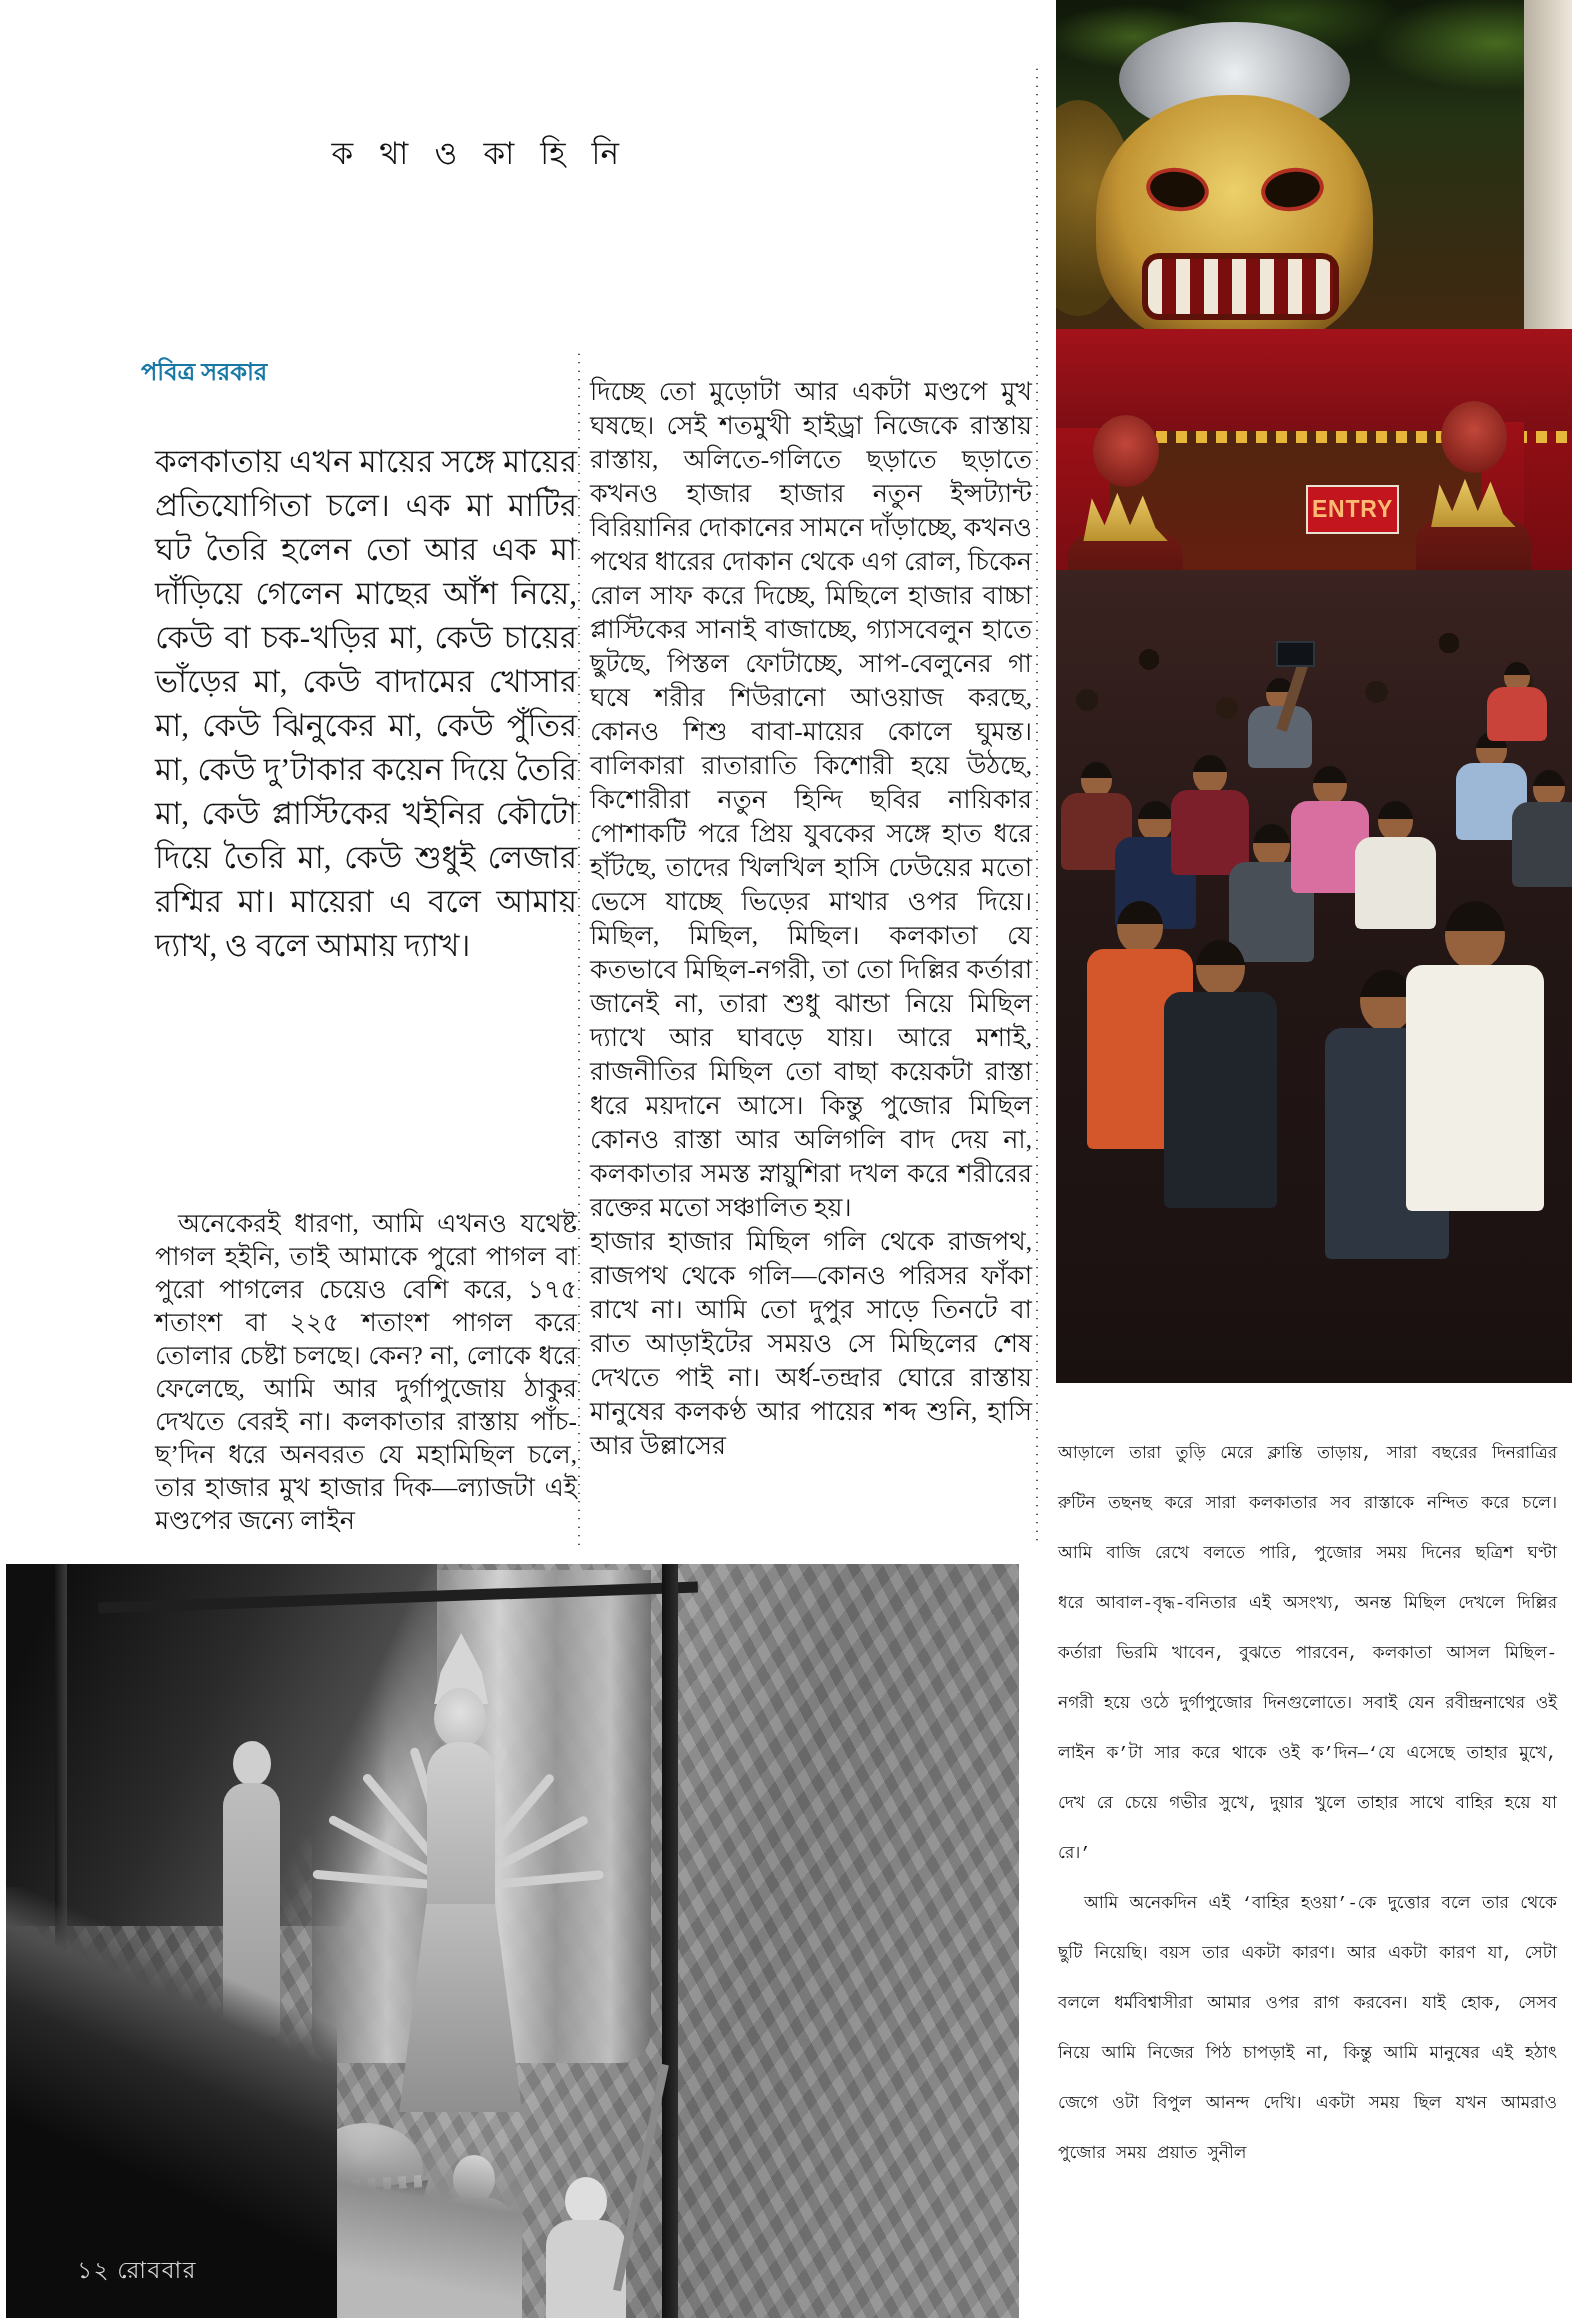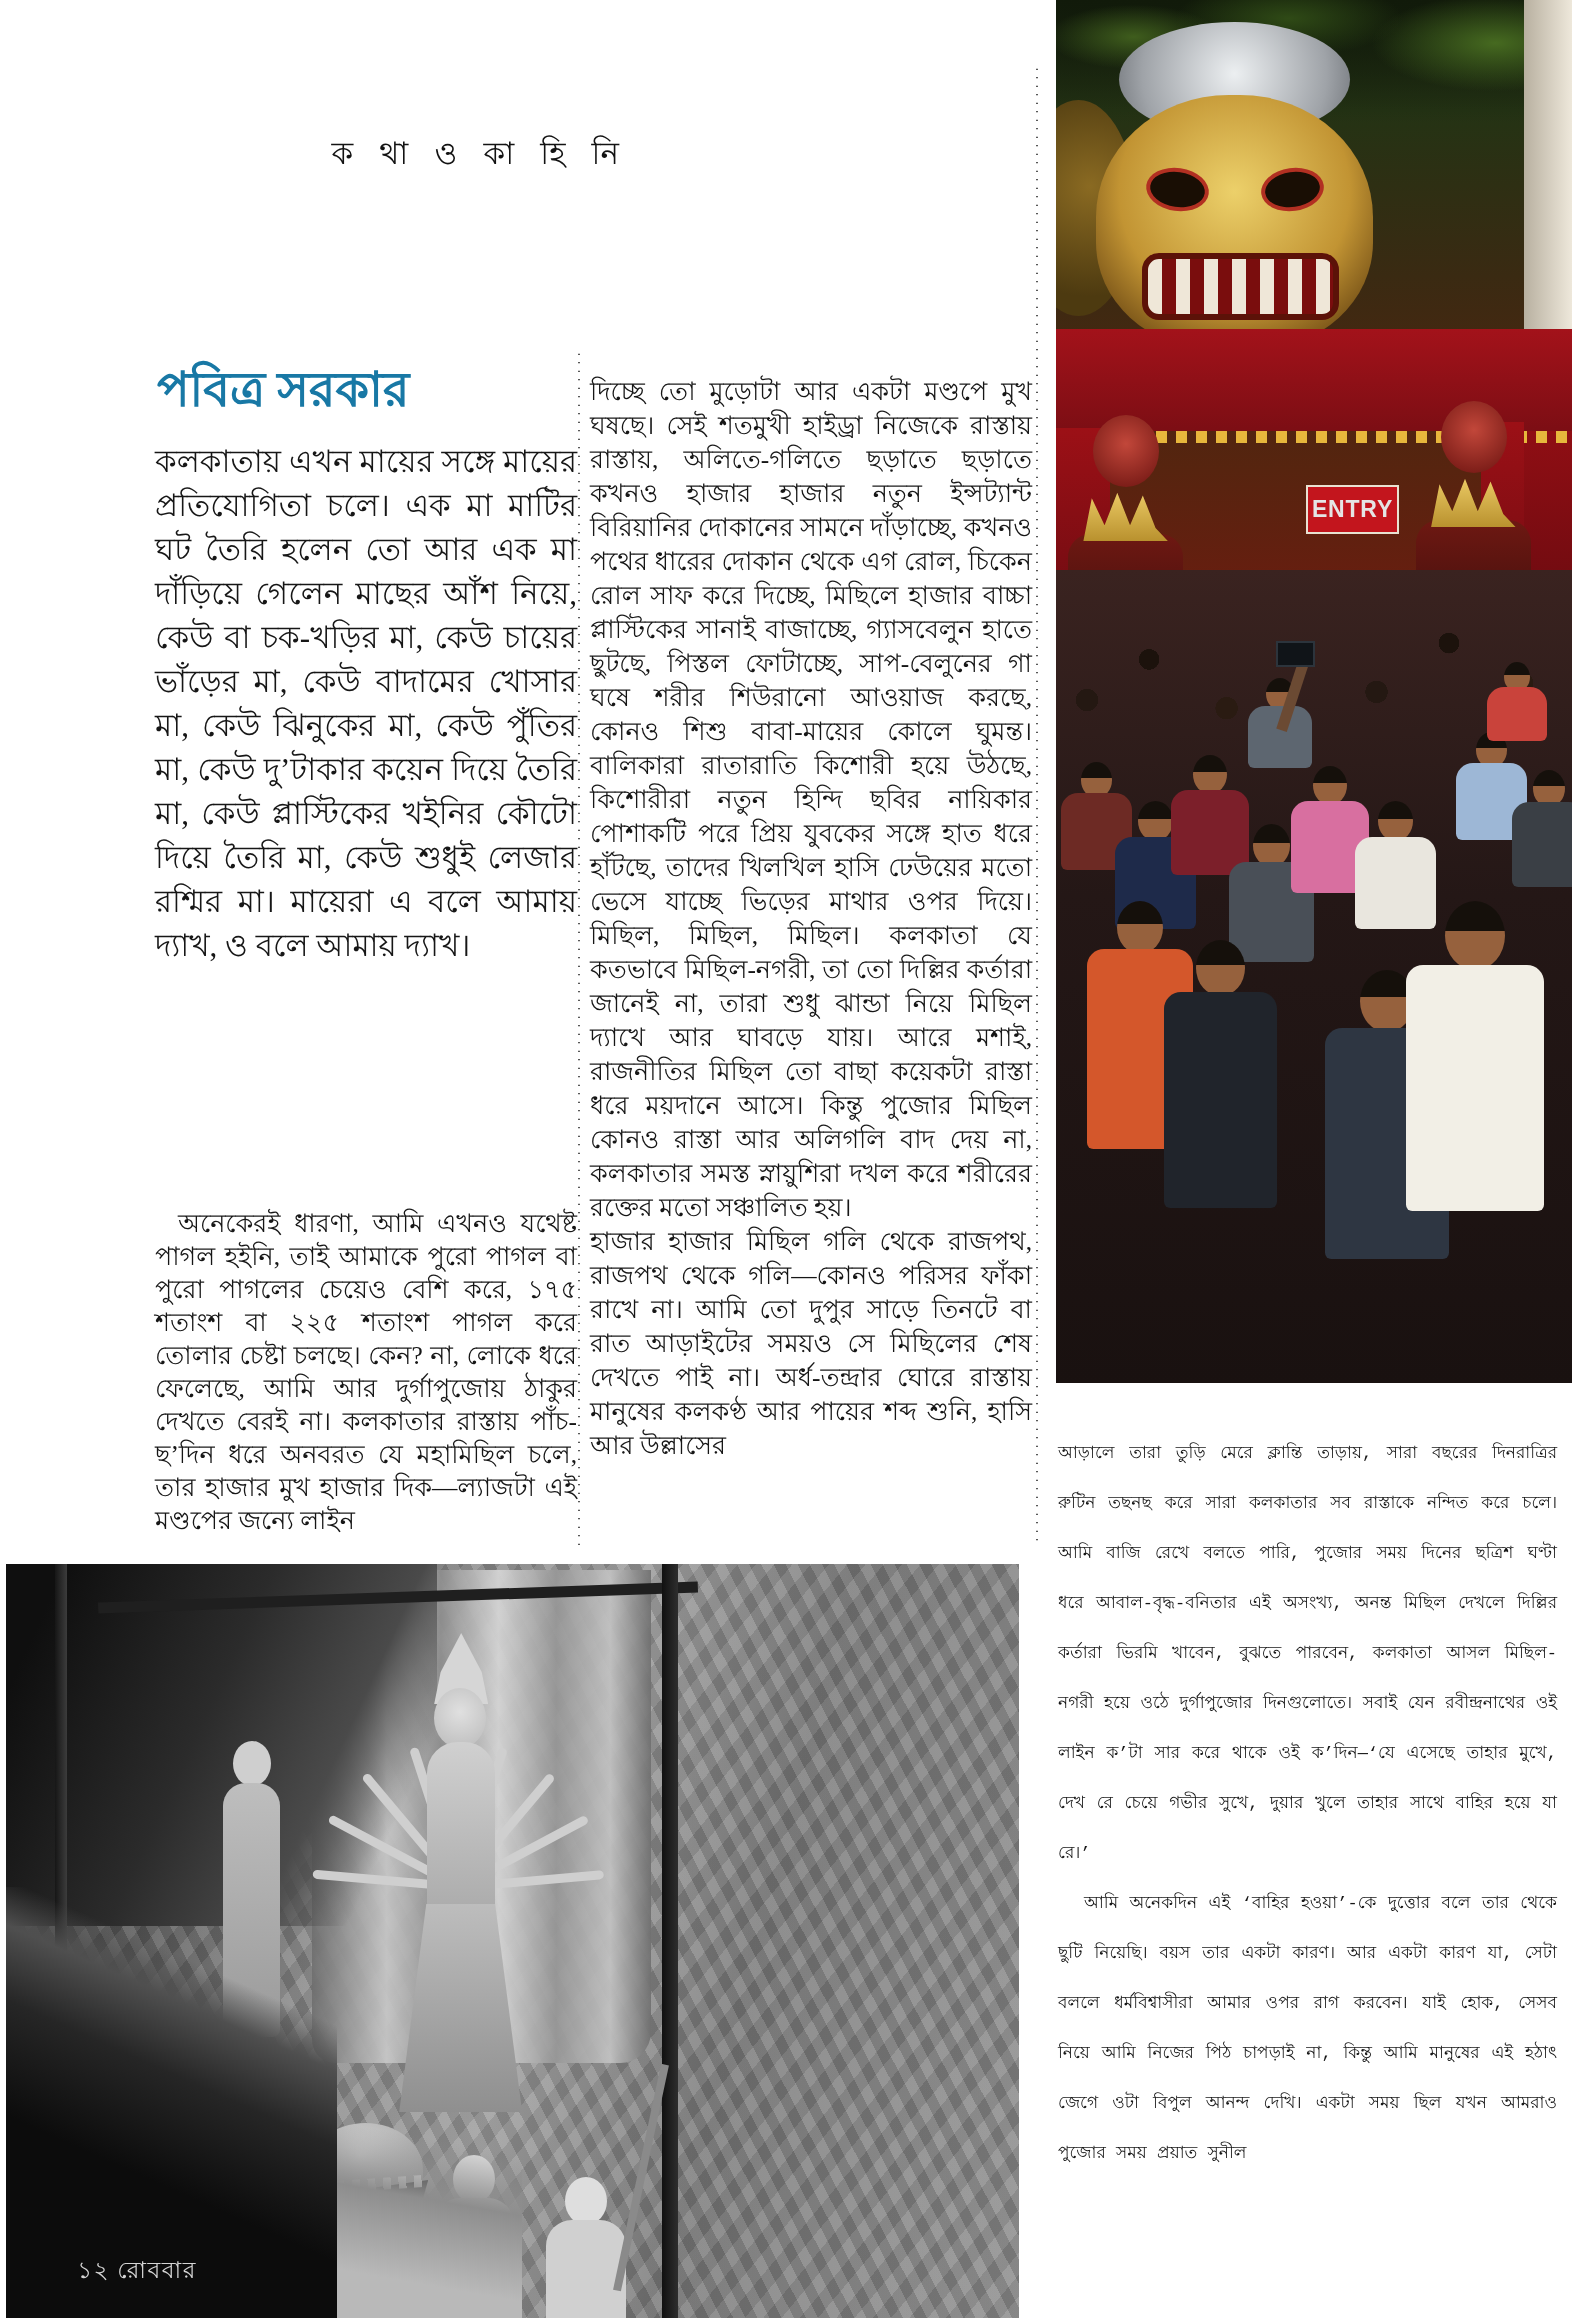--- a/index.html
+++ b/index.html
@@ -4,21 +4,21 @@
 <style>
   html,body{margin:0;padding:0;background:#e8e8e8;}
   .page{position:relative;width:1573px;height:2319px;margin:0 auto;background:#ffffff;
         font-family:"Liberation Serif",serif;color:#161616;overflow:hidden;}
 
   
   .kicker{position:absolute;left:154px;top:129px;width:647px;text-align:center;
           font-size:31px;letter-spacing:4.6px;word-spacing:9.2px;color:#121212;}
   .title{position:absolute;left:85px;top:202px;width:785px;margin:0;text-align:center;
          font-size:72px;font-weight:600;color:#7b4a5b;line-height:1.1;}
-  .author{position:absolute;left:157px;top:353px;font-size:48px;font-weight:700;color:#1878a5;}
+  .author{position:absolute;left:141px;top:353px;font-size:24px;font-weight:700;color:#1878a5;}
 
   .col{position:absolute;text-align:justify;margin-top:23px;}
   .col p{margin:0;}
   .col1-intro{left:155px;top:417px;width:422px;font-size:31px;line-height:44px;}
   .col1-p2{left:155px;top:1184px;width:422px;font-size:25.4px;line-height:33px;text-indent:23px;}
   .col2{left:590px;top:351px;width:442px;font-size:25.4px;line-height:34px;}
   .col3{left:1058px;top:1406px;width:499px;font-size:17px;line-height:50px;font-family:Liberation Mono, monospace;}
   .col3 p.indent{text-indent:26px;}
 
   .divider{position:absolute;width:3.8px;background-image:radial-gradient(circle 1.7px,#1c1c1c 55%,transparent 60%);
@@ -82,21 +82,21 @@
                linear-gradient(180deg,#3a2320,#241716 40%,#191110);}
   .person{position:absolute;}
   .person::before{content:"";display:block;width:var(--hw,35px);height:calc(var(--hw,35px)*1.15);
     margin:0 auto;border-radius:50%;
     background:linear-gradient(180deg,var(--hair,#15100b) 44%,var(--skin,#96613d) 44%);}
   .person::after{content:"";display:block;width:calc(var(--hw,35px)*2.3);height:var(--bh,92px);
     margin-top:-4.6px;border-radius:17px 17px 6.2px 6.2px;background:var(--shirt,#ddd);}
   .phone-arm{position:absolute;left:231px;top:91px;width:10.8px;height:71px;background:#6b4a33;transform:rotate(18deg);}
   .phone{position:absolute;left:220px;top:71px;width:35px;height:21.6px;background:#101418;border:2.3px solid #2c343c;}
   .entry-sign{position:absolute;left:250px;top:485px;width:89px;height:45px;background:#c3151d;
-    border:2.3px solid #e9e2d2;color:#e5e5e5;font-family:"Liberation Sans",sans-serif;font-weight:700;
+    border:2.3px solid #e9e2d2;color:#fdba74;font-family:"Liberation Sans",sans-serif;font-weight:700;
     font-size:23px;display:flex;align-items:center;justify-content:center;letter-spacing:0.8px;}
 
   
   .photo-bw{position:absolute;left:6.2px;top:1564px;width:1013px;height:754px;overflow:hidden;
     background:repeating-linear-gradient(63deg,rgba(255,255,255,.08) 0 10.8px,rgba(0,0,0,.10) 10.8px 21.6px),
                repeating-linear-gradient(-50deg,rgba(255,255,255,.06) 0 14px,rgba(0,0,0,.08) 14px 28px),
                linear-gradient(105deg,#303030 0%,#585858 18%,#8a8a8a 34%,#9e9e9e 52%,#7d7d7d 70%,#8f8f8f 100%);}
   .tarp{position:absolute;left:0;top:0;width:431px;height:362px;
     background:linear-gradient(115deg,#0f0f0f 10%,#2b2b2b 45%,#4a4a4a 70%,transparent 85%);}
   .pole-h{position:absolute;left:92px;top:28px;width:600px;height:10.8px;background:#1f1f1f;transform:rotate(-2deg);}

